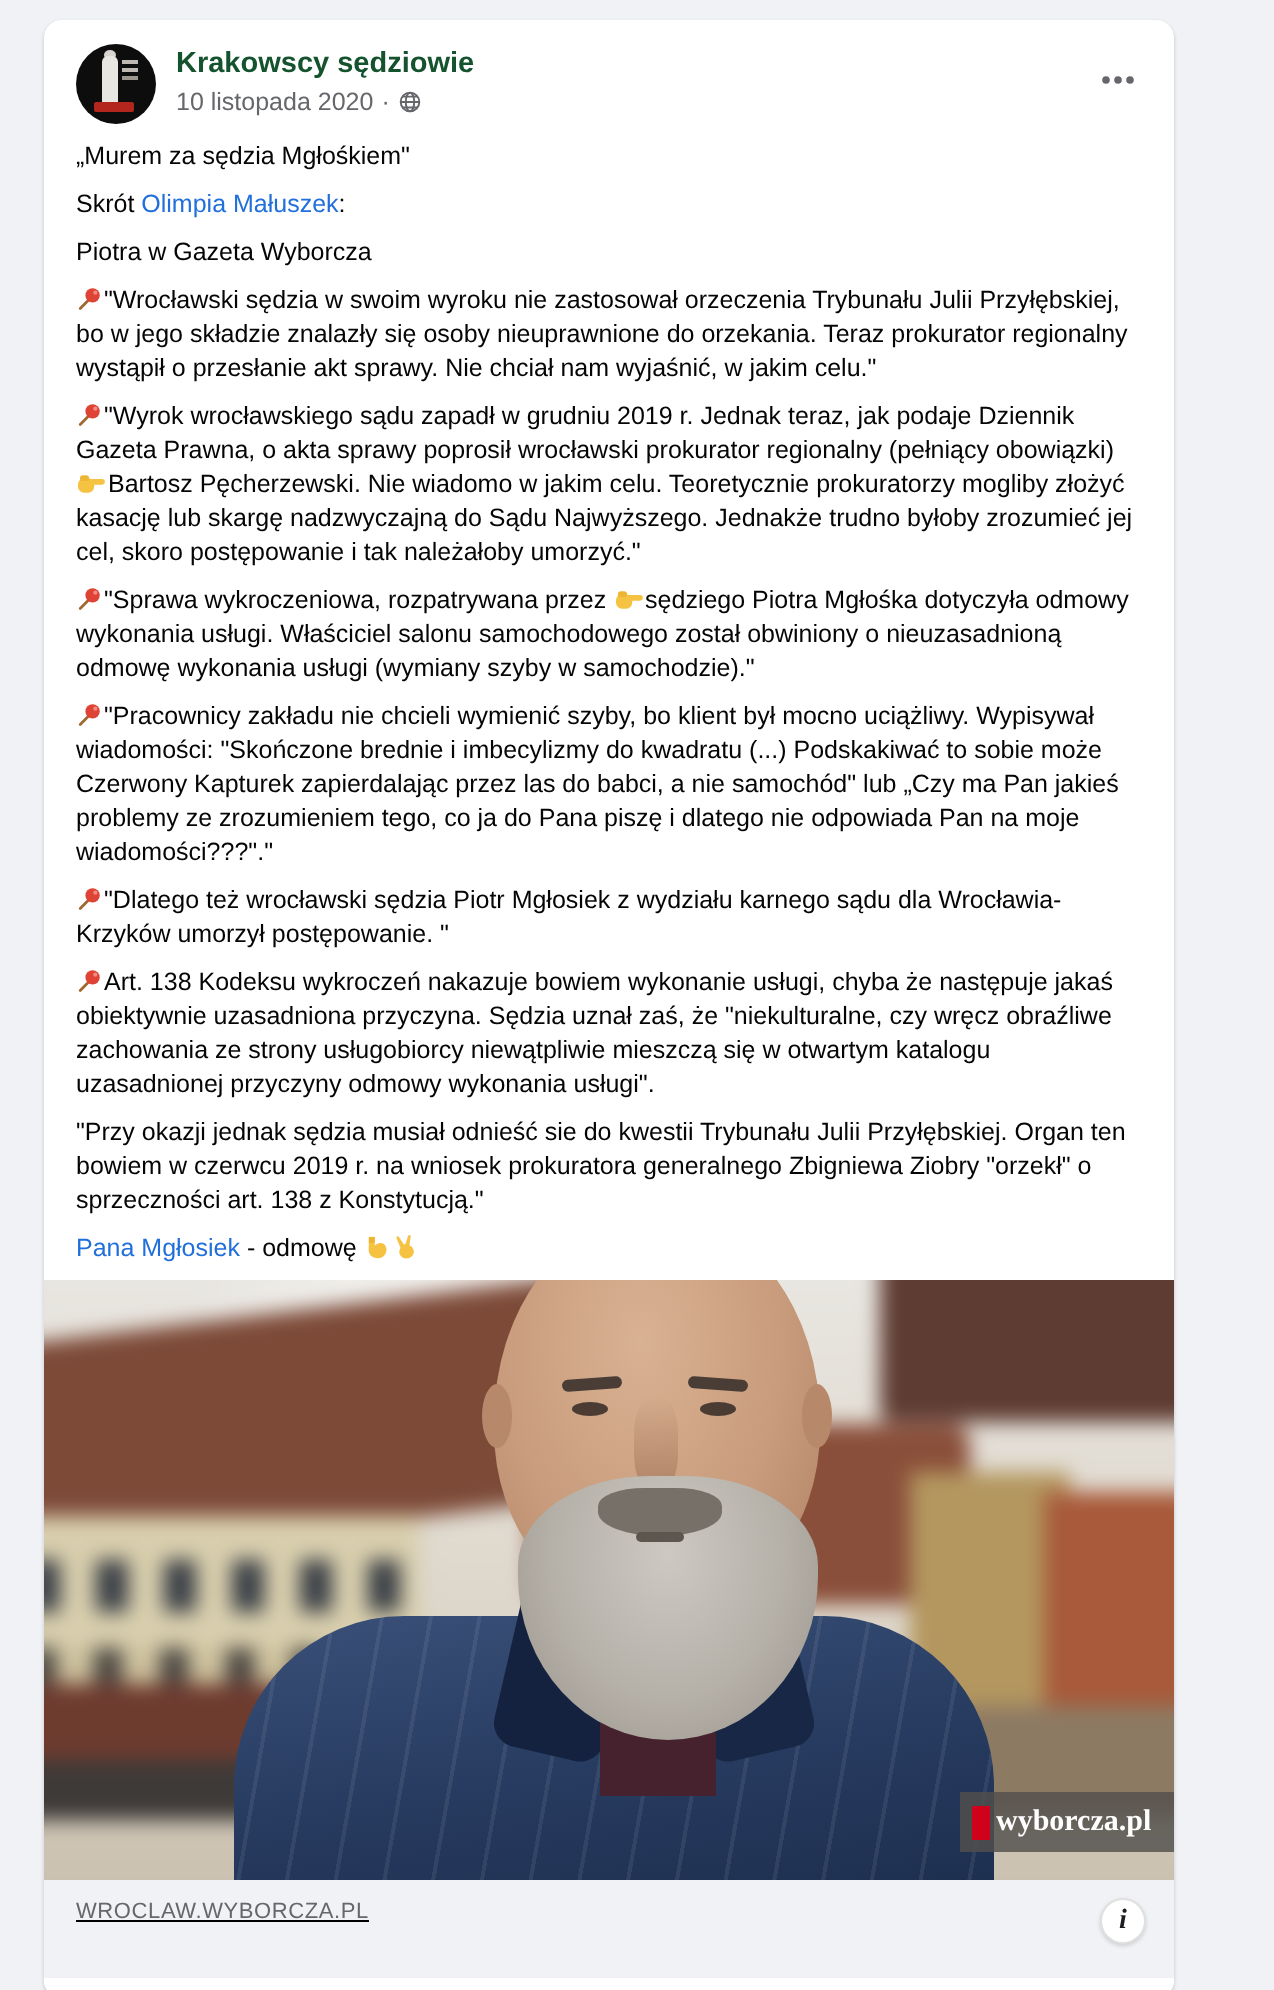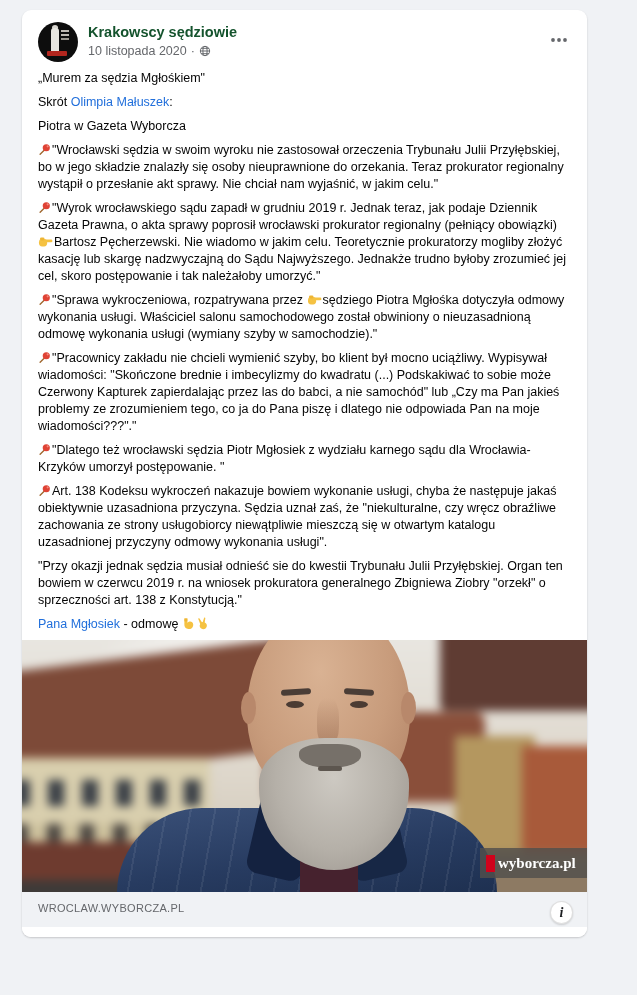--- a/index.html
+++ b/index.html
@@ -25,21 +25,21 @@
     display:flex; align-items:center; justify-content:center; cursor:pointer; }
 
   
   .post-text { padding:2px 16px 0; color:#050505; font-size:12.5px; line-height:17px; }
   .para { margin-bottom:7px; white-space:pre-wrap; }
   .para a { color:#216fdb; text-decoration:none; cursor:pointer; }
   .emo { display:inline-block; vertical-align:-2px; margin-right:1px; }
   .emo svg { display:block; }
 
   
-  .photo { position:relative; width:565px; height:252px; margin-top:6px; overflow:hidden;
+  .photo { position:relative; width:565px; height:300px; margin-top:6px; overflow:hidden;
     background:#0f172a; cursor:pointer; }
   .ph-bg { position:absolute; left:-12px; top:-12px; right:-12px; bottom:-12px; filter:blur(5px); }
   .sky { position:absolute; inset:0; background:linear-gradient(#e9e7e2 0%, #ddd6ca 55%, #c9bfae 100%); }
   .glare { position:absolute; left:60px; top:-20px; width:300px; height:140px;
     background:radial-gradient(ellipse at center, rgba(255,255,255,.95) 0%, rgba(255,255,255,0) 65%); }
   .roofL { position:absolute; left:-30px; top:28px; width:330px; height:110px; background:#7d4a38;
     transform:rotate(-7deg); border-radius:8px; }
   .facadeL { position:absolute; left:0; top:130px; width:200px; height:105px; background:#d9cfae; }
   .winrowL { position:absolute; left:4px; top:152px; width:190px; height:26px;
     background:repeating-linear-gradient(90deg, #3a3f46 0 16px, #d9cfae 16px 34px); }
@@ -80,21 +80,21 @@
     border-radius:44% 44% 50% 50% / 34% 34% 62% 62%; }
   .stache { position:absolute; left:277px; top:104px; width:62px; height:24px; background:#767069;
     border-radius:45% 45% 60% 60%; }
   .lip-gap { position:absolute; left:296px; top:126px; width:24px; height:5px; background:#5d564f; border-radius:3px; }
   .watermark { position:absolute; right:0; bottom:14px; width:107px; height:30px;
     background:rgba(82,79,76,.82); display:flex; align-items:center; padding-left:6px; }
   .wm-red { width:9px; height:17px; background:#d0021b; margin-right:3px; flex:0 0 9px; }
   .wm-text { color:#fff; font-family:"Liberation Serif","DejaVu Serif",serif; font-weight:bold; font-size:15px; }
 
   
-  .preview { position:relative; background:#f0f2f5; padding:9px 56px 11px 16px; cursor:pointer; }
+  .preview { position:relative; background:#f0f2f5; padding:9px 56px 25px 16px; cursor:pointer;text-decoration:underline; }
   .domain { color:#65676b; font-size:11px; line-height:15px; letter-spacing:.3px; text-transform:uppercase; }
   .pv-title { color:#050505; font-size:13.5px; font-weight:bold; line-height:18.5px; margin-top:4px; max-width:480px; }
   .info-btn { position:absolute; right:14px; top:9px; width:23px; height:23px; border-radius:50%;
     background:#fff; border:1px solid rgba(0,0,0,.12); box-shadow:0 1px 2px rgba(0,0,0,.15);
     display:flex; align-items:center; justify-content:center; cursor:pointer;
     font-family:"Liberation Serif","DejaVu Serif",serif; font-style:italic; font-weight:bold;
     font-size:14px; color:#1c1e21; }
   .card-footer { height:10px; background:#fff; }
 </style>
 </head>

